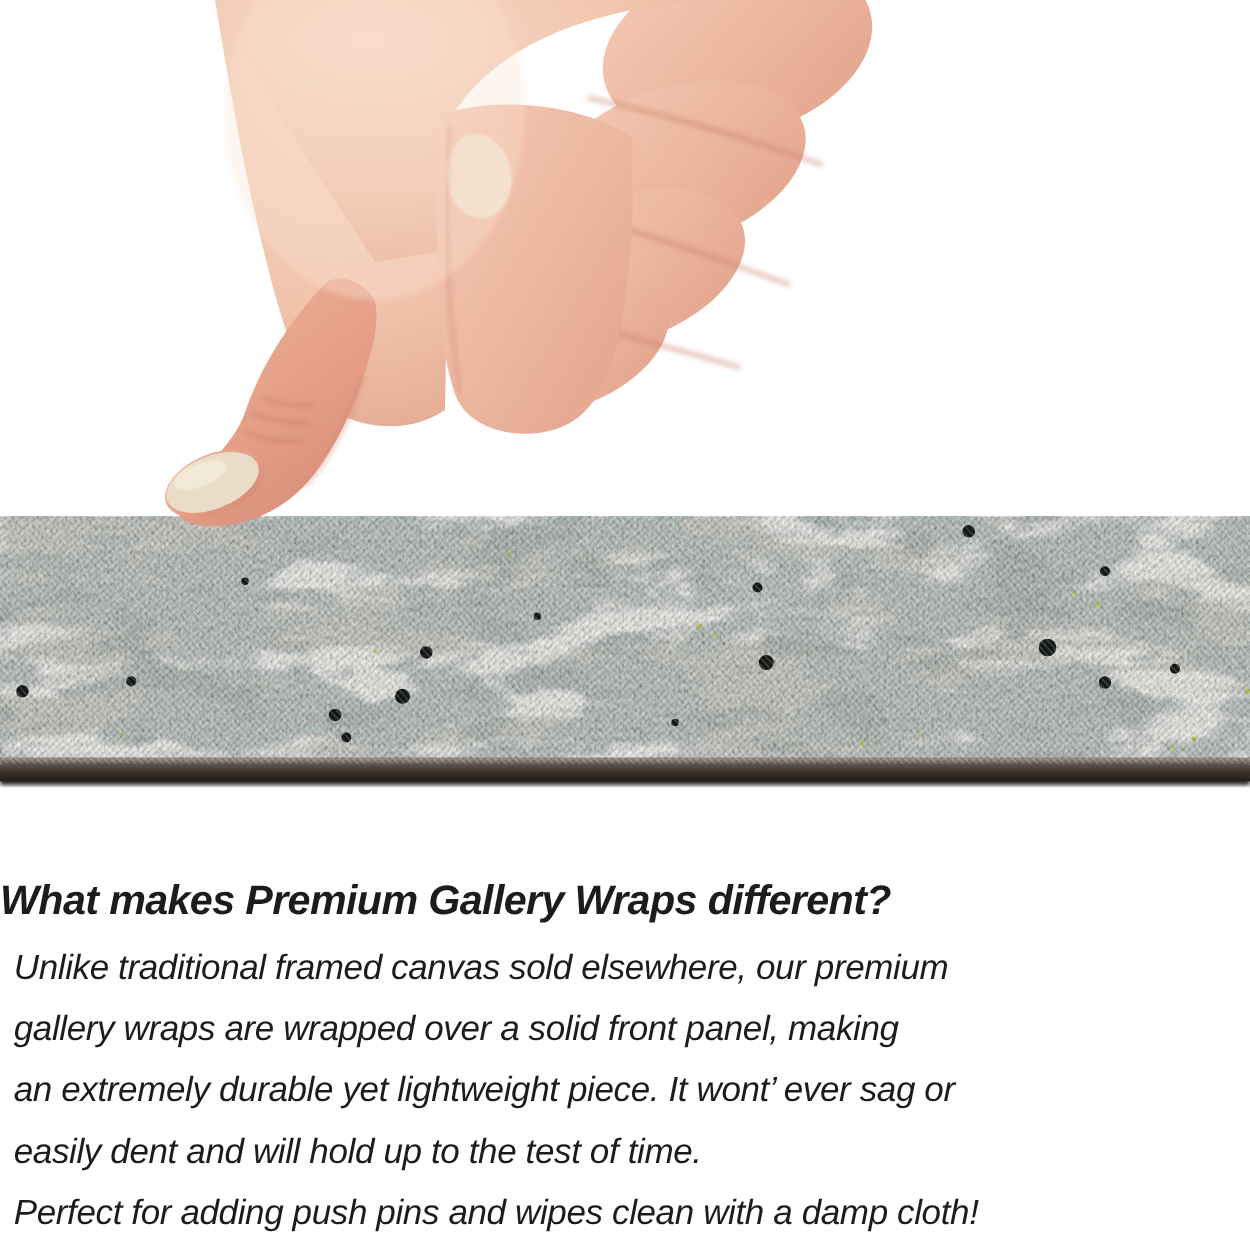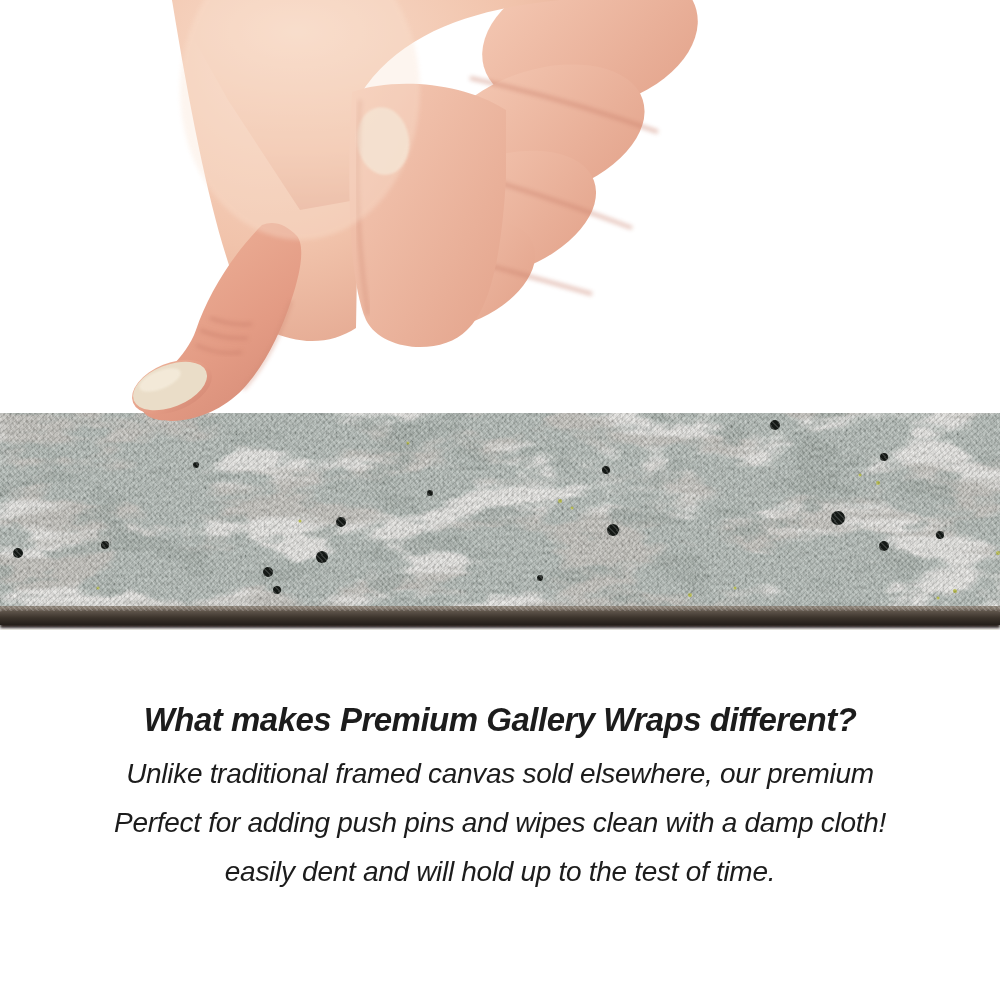--- a/index.html
+++ b/index.html
@@ -15,21 +15,21 @@
   .weave-lines{
     position:absolute;left:0;top:0;width:1000px;height:198px;z-index:4;
     background:
       repeating-linear-gradient(48deg, rgba(255,255,255,0.14) 0 1.5px, rgba(0,0,0,0) 1.5px 4px),
       repeating-linear-gradient(-42deg, rgba(30,35,30,0.12) 0 1px, rgba(0,0,0,0) 1px 4px);
     pointer-events:none;
   }
   
   .text-block{
     position:absolute;left:0;top:698px;width:1000px;z-index:5;
-    text-align:center;color:#1c1c1c;font-style:italic;
+    color:#1c1c1c;font-style:italic;
   }
   .text-block h2{
     margin:0 0 13px 0;font-size:33px;line-height:44px;font-weight:700;
     letter-spacing:-0.5px;font-family:"Liberation Sans",sans-serif;
   }
   .text-block p{
     margin:11px;font-size:28px;line-height:38px;font-weight:400;
     letter-spacing:-0.3px;font-family:"Liberation Sans",sans-serif;
   }
 </style>
@@ -190,17 +190,19 @@
       </g>
       <path d="M 291,301 C 281,332 264,367 243,389" stroke="#d18c77" stroke-width="4" fill="none" opacity="0.45" filter="url(#creaseBlur)"></path>
     </g>
 
     <ellipse cx="300" cy="90" rx="120" ry="150" fill="#fae3d2" opacity="0.35" filter="url(#creaseBlur)"></ellipse>
   </svg>
 
   <div class="text-block">
     <h2>What makes Premium Gallery Wraps different?</h2>
     <p>Unlike traditional framed canvas sold elsewhere, our premium</p>
+    <p>gallery wraps are wrapped over a solid front panel, making</p>
+    <p>an extremely durable yet lightweight piece. It wont’ ever sag or</p>
+    <p>easily dent and will hold up to the test of time.</p>
     <p>Perfect for adding push pins and wipes clean with a damp cloth!</p>
-    <p>easily dent and will hold up to the test of time.</p>
   </div>
 
 </div>
 
 </body></html>

